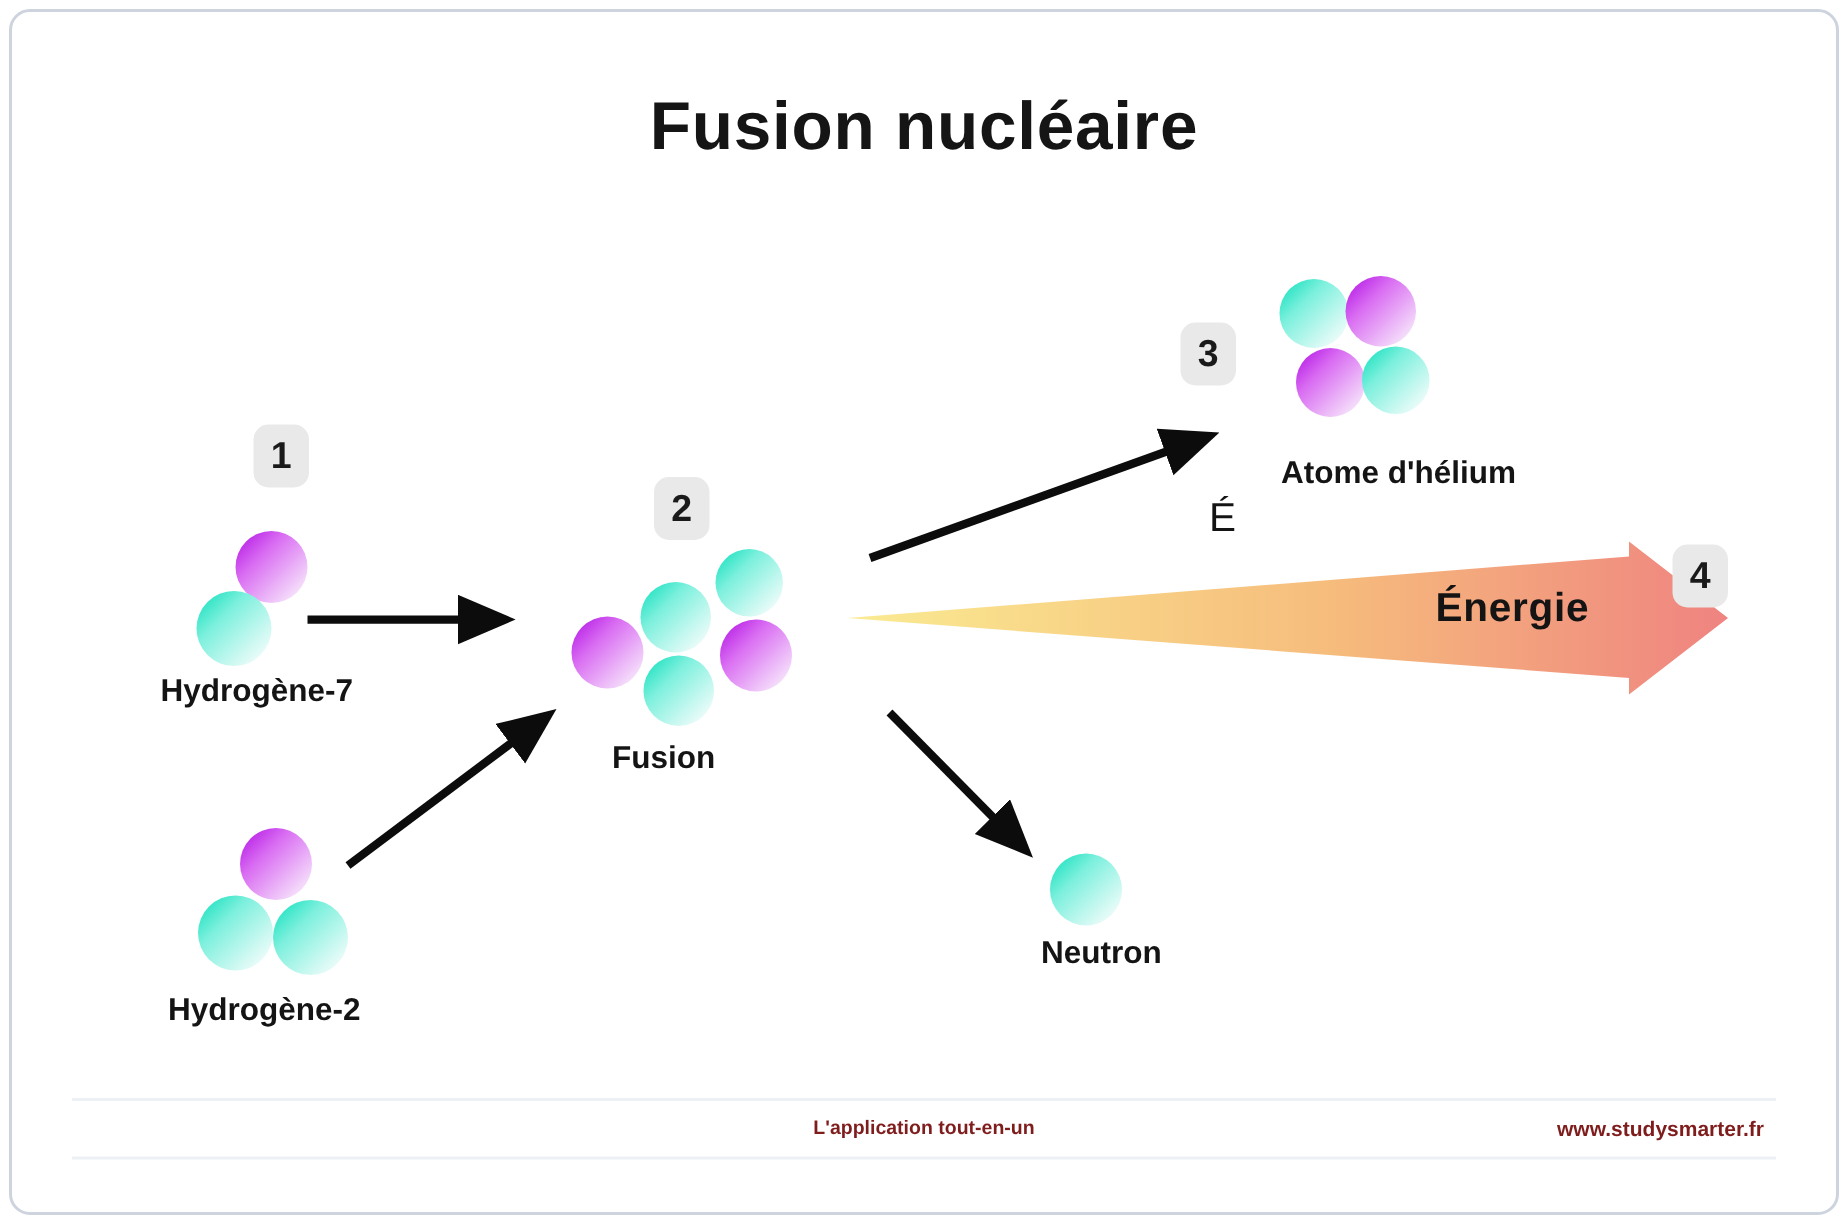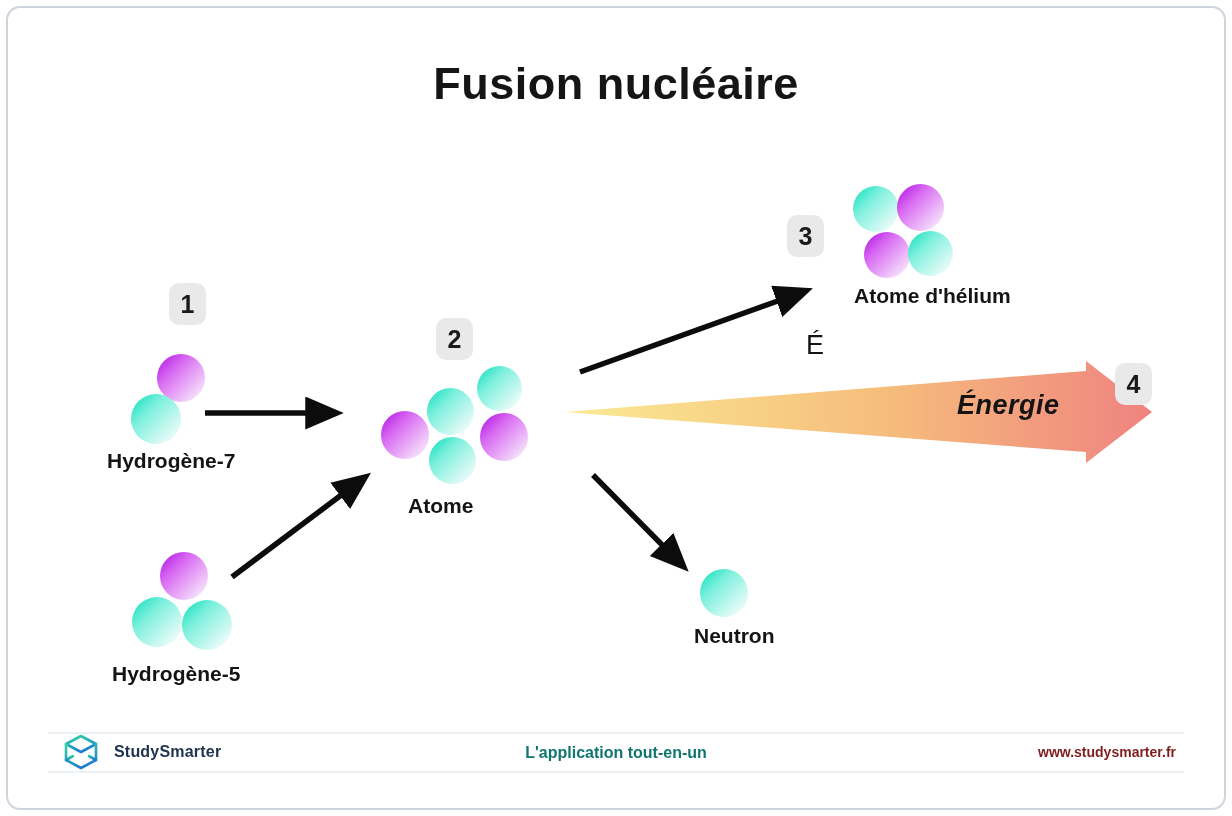--- a/index.html
+++ b/index.html
@@ -21,30 +21,30 @@
     font-size: 25px; font-weight: 700; color: #1a1a1a;
   }
   .sphere { position: absolute; border-radius: 50%; }
   .sphere.magenta { background: linear-gradient(135deg, #b822e6 8%, #d96cf2 35%, #f6e3fb 88%); }
   .sphere.cyan    { background: linear-gradient(135deg, #22e2c2 8%, #7df0dd 35%, #eefcfa 88%); }
   .node-label {
     position: absolute; font-size: 21px; font-weight: 700; color: #141414;
     white-space: nowrap;
   }
   .energy-symbol { position: absolute; font-size: 27px; font-weight: 500; color: #141414; }
-  .energy-label { position: absolute; font-size: 27px; font-weight: 600; color: #141414; letter-spacing: 0.5px; font-style: italic; }
+  .energy-label { position: absolute; font-size: 27px; font-weight: 600; color: #141414; letter-spacing: 0.5px; }
   svg.overlay { position: absolute; left: 0; top: 0; width: 1232px; height: 816px; pointer-events: none; }
   .footer-line { position: absolute; left: 48px; right: 48px; height: 2px; background: #edf0f4; }
   .footer-line.top { top: 732px; }
   .footer-line.bottom { top: 771px; }
   .brand { position: absolute; left: 58px; top: 733px; display: flex; align-items: center; gap: 10px; }
   .brand-text { font-size: 16px; font-weight: 600; color: #20344f; letter-spacing: 0.2px; }
   .footer-center {
     position: absolute; left: 0; right: 0; top: 744px; text-align: center;
-    font-size: 16px; font-weight: 700; color: #0f766e;
+    font-size: 13px; font-weight: 700; color: #7f1d1d;
   }
   .footer-right {
     position: absolute; right: 56px; top: 744px;
     font-size: 14px; font-weight: 700; color: #7f1d1d;
   }
 </style>
 </head>
 <body>
 
 <div class="stage">
@@ -83,64 +83,47 @@
   <div>
     <div class="sphere magenta" style="left:157px; top:354px; width:48px; height:48px;"></div>
     <div class="sphere cyan" style="left:131px; top:394px; width:50px; height:50px;"></div>
     <div class="node-label" style="left:107px; top:449px;">Hydrogène-7</div>
   </div>
 
   <div>
     <div class="sphere magenta" style="left:160px; top:552px; width:48px; height:48px;"></div>
     <div class="sphere cyan" style="left:132px; top:597px; width:50px; height:50px;"></div>
     <div class="sphere cyan" style="left:182px; top:600px; width:50px; height:50px;"></div>
-    <div class="node-label" style="left:112px; top:662px;">Hydrogène-5</div>
+    <div class="node-label" style="left:112px; top:662px;">Hydrogène-2</div>
   </div>
 
   <div>
     <div class="sphere cyan" style="left:477px; top:366px; width:45px; height:45px;"></div>
     <div class="sphere cyan" style="left:427px; top:388px; width:47px; height:47px;"></div>
     <div class="sphere magenta" style="left:381px; top:411px; width:48px; height:48px;"></div>
     <div class="sphere magenta" style="left:480px; top:413px; width:48px; height:48px;"></div>
     <div class="sphere cyan" style="left:429px; top:437px; width:47px; height:47px;"></div>
-    <div class="node-label" style="left:408px; top:494px;">Atome</div>
+    <div class="node-label" style="left:408px; top:494px;">Fusion</div>
   </div>
 
   <div>
     <div class="sphere cyan" style="left:853px; top:186px; width:46px; height:46px;"></div>
     <div class="sphere magenta" style="left:897px; top:184px; width:47px; height:47px;"></div>
     <div class="sphere magenta" style="left:864px; top:232px; width:46px; height:46px;"></div>
     <div class="sphere cyan" style="left:908px; top:231px; width:45px; height:45px;"></div>
-    <div class="node-label" style="left:854px; top:284px;">Atome d'hélium</div>
+    <div class="node-label" style="left:854px; top:304px;">Atome d'hélium</div>
   </div>
 
   <div>
     <div class="sphere cyan" style="left:700px; top:569px; width:48px; height:48px;"></div>
     <div class="node-label" style="left:694px; top:624px;">Neutron</div>
   </div>
 
   <div class="energy-symbol" style="left:806px; top:330px;">É</div>
   <div class="energy-label" style="left:957px; top:390px;">Énergie</div>
 
   <div class="footer-line top"></div>
   <div class="footer-line bottom"></div>
 
-  <div class="brand">
-    <svg width="46" height="38" viewBox="0 0 46 38">
-      <defs>
-        <linearGradient id="logoGrad" x1="0" y1="0" x2="0.4" y2="1">
-          <stop offset="0" stop-color="#2ed9a3"></stop>
-          <stop offset="1" stop-color="#1f7ecf"></stop>
-        </linearGradient>
-      </defs>
-      <g fill="none" stroke="url(#logoGrad)" stroke-width="2.6" stroke-linejoin="round" stroke-linecap="round">
-        <path d="M23 3 L38 11 L23 19 L8 11 Z"></path>
-        <path d="M8 11 L8 27 L23 35 L38 27 L38 11"></path>
-        <path d="M23 19 L23 35"></path>
-        <path d="M8 27 L15 23 M38 27 L31 23"></path>
-      </g>
-    </svg>
-    <span class="brand-text">StudySmarter</span>
-  </div>
 
   <div class="footer-center">L'application tout-en-un</div>
   <div class="footer-right">www.studysmarter.fr</div>
 </div>
 
 </body></html>

